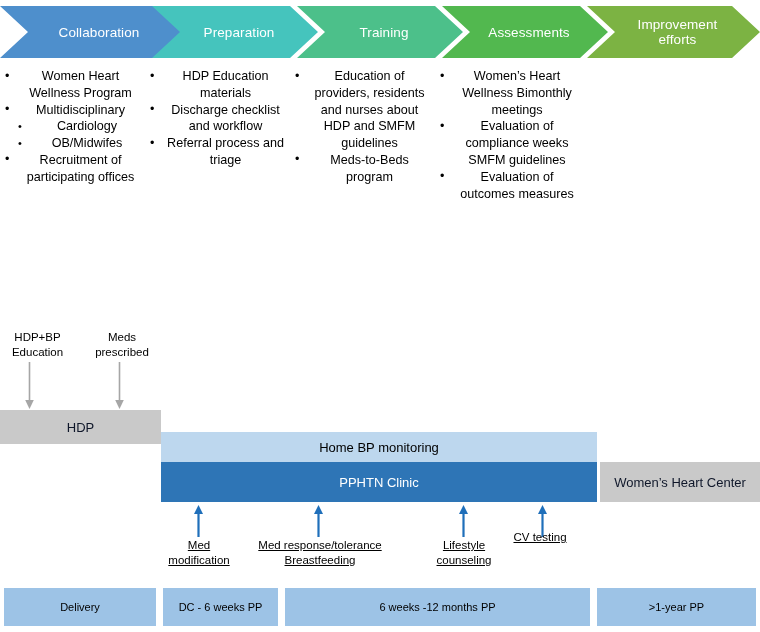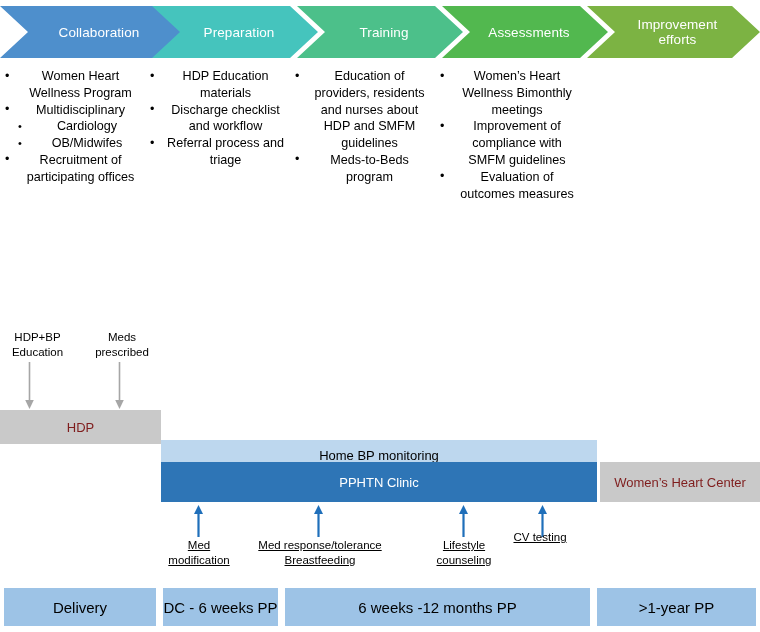--- a/index.html
+++ b/index.html
@@ -106,34 +106,34 @@
   .bar {
     position: absolute;
     display: flex;
     align-items: center;
     justify-content: center;
     box-sizing: border-box;
     font-size: 13px;
   }
   .bar-gray {
     background: #c9c9c9;
-    color: #7f1d1d;
+    color: #0f172a;
   }
   .bar-lightblue {
     background: #bdd7ee;
     color: #000000;
   }
   .bar-darkblue {
     background: #2e75b6;
     color: #ffffff;
   }
   .bar-period {
     background: #9dc3e6;
     color: #000000;
-    font-size: 15px;
+    font-size: 11px;
   }
   .ann-label {
     position: absolute;
     font-size: 11.5px;
     line-height: 14.5px;
     text-align: center;
     white-space: pre-line;
     color: #000;
     text-decoration: underline;
   }
@@ -193,21 +193,21 @@
   <div class="bullet-col" style="left:294px; width:138px;">
     <ul class="bullet-list">
       <li class="bullet-item">Education of providers, residents and nurses about HDP and SMFM guidelines</li>
       <li class="bullet-item">Meds-to-Beds program</li>
     </ul>
   </div>
 
   <div class="bullet-col" style="left:439px; width:143px;">
     <ul class="bullet-list">
       <li class="bullet-item">Women’s Heart Wellness Bimonthly meetings</li>
-      <li class="bullet-item">Improvement of compliance with SMFM guidelines</li>
+      <li class="bullet-item">Evaluation of compliance weeks SMFM guidelines</li>
       <li class="bullet-item">Evaluation of outcomes measures</li>
     </ul>
   </div>
 
 </div>
 
 <div id="timeline">
 
   <div class="tl-note" style="left:83px; top:30px; width:78px;">Meds
 prescribed</div>
@@ -222,21 +222,21 @@
 
   <svg class="down-arrow" style="left:114px; top:62px;" width="11" height="48" viewBox="0 0 11 48">
     <line x1="5.5" y1="0" x2="5.5" y2="40" stroke="#a6a6a6" stroke-width="1.6"></line>
     <polygon points="5.5,47 1.2,38 9.8,38" fill="#a6a6a6"></polygon>
   </svg>
 
   <div class="bar bar-gray" style="left:0px; top:110px; width:161px; height:34px;">
     <span>HDP</span>
   </div>
 
-  <div class="bar bar-lightblue" style="left:161px; top:132px; width:436px; height:30px;margin-top:8px;">
+  <div class="bar bar-lightblue" style="left:161px; top:132px; width:436px; height:30px;">
     <span>Home BP monitoring</span>
   </div>
 
   <div class="bar bar-darkblue" style="left:161px; top:162px; width:436px; height:40px;">
     <span>PPHTN Clinic</span>
   </div>
 
   <div class="bar bar-gray" style="left:600px; top:162px; width:160px; height:40px;">
     <span>Women’s Heart Center</span>
   </div>

